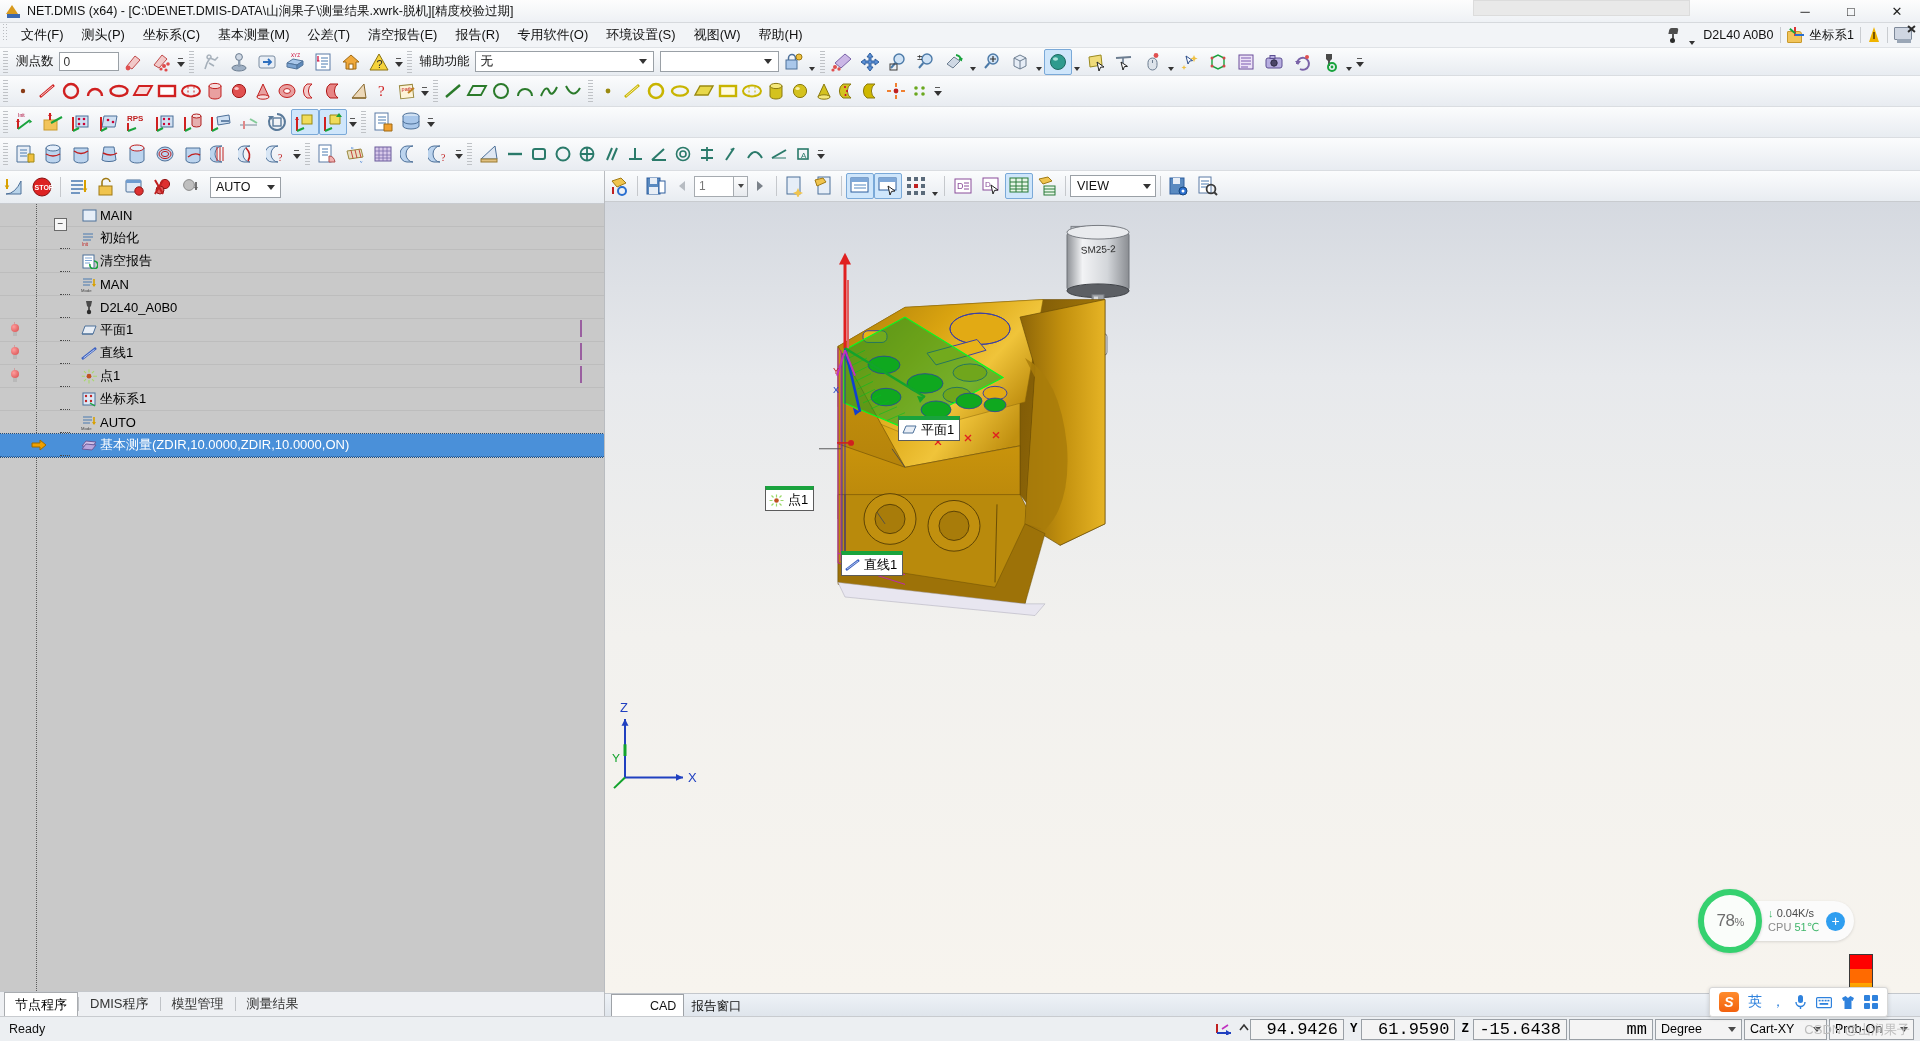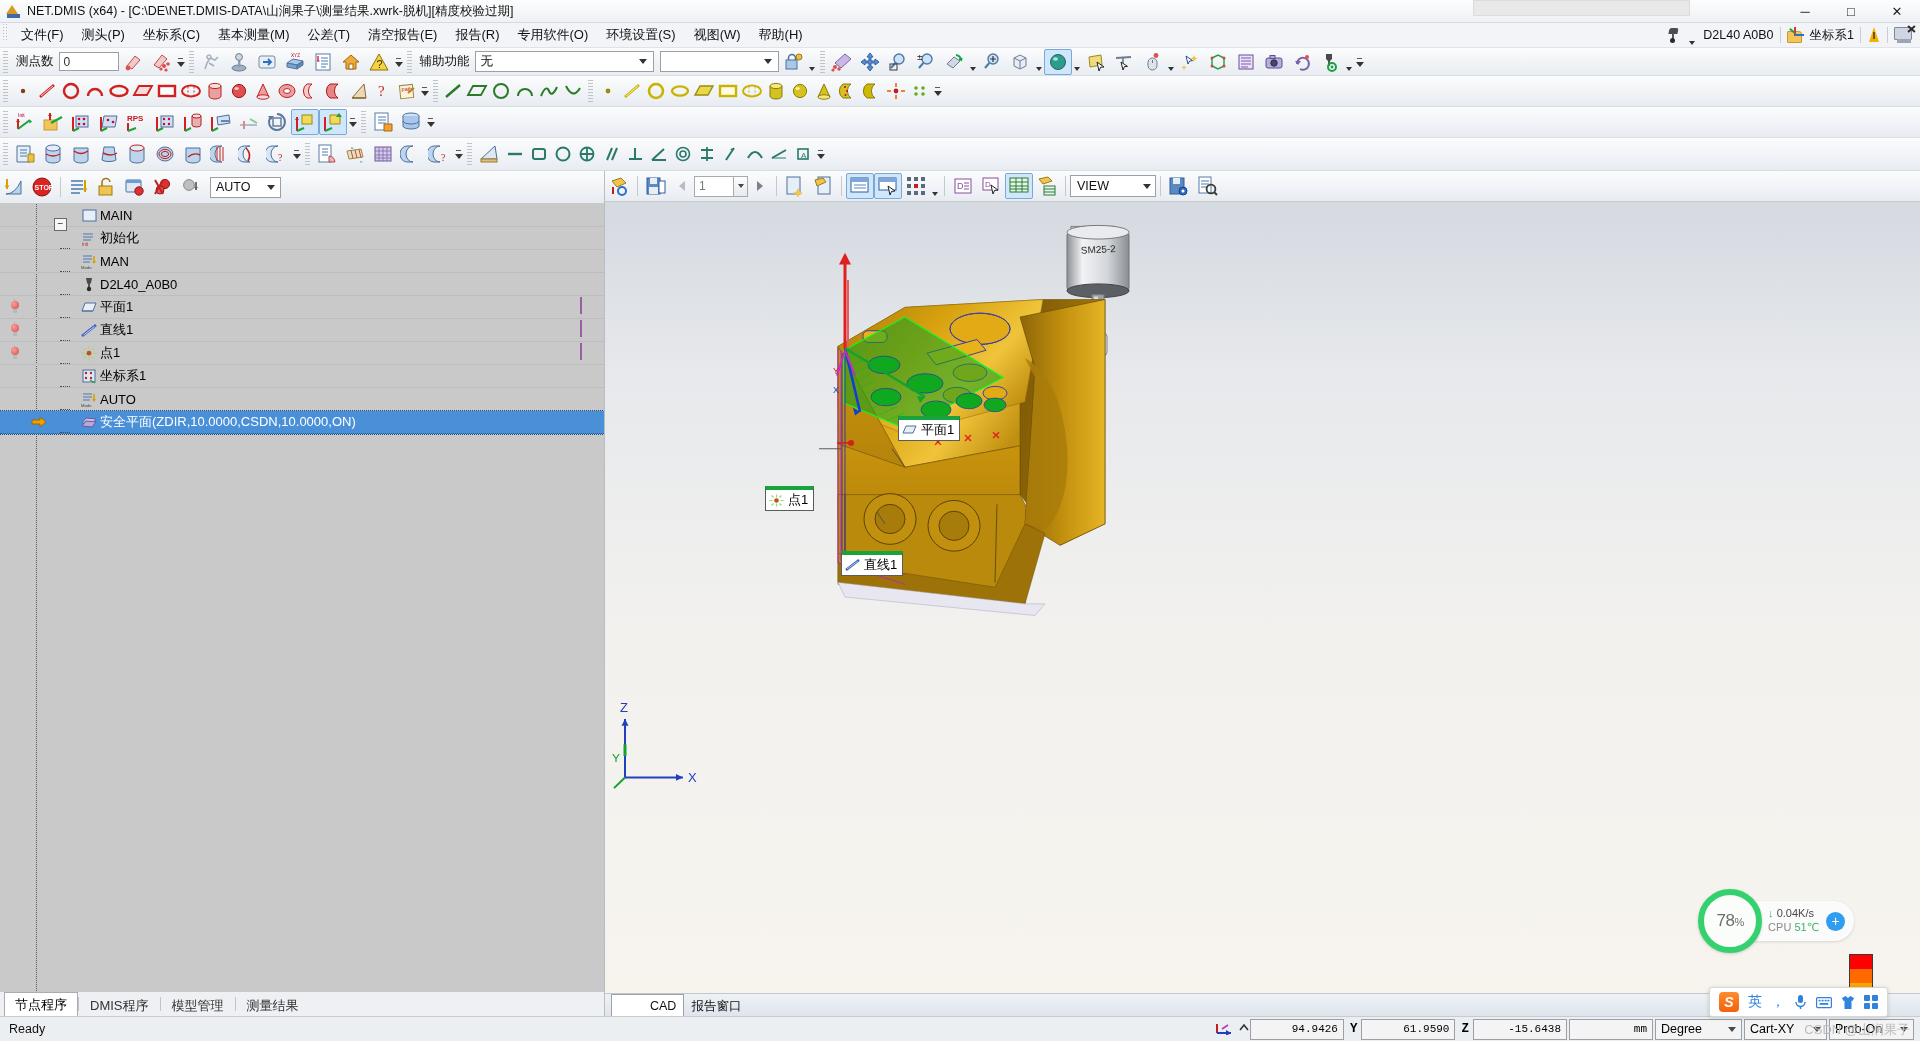--- a/index.html
+++ b/index.html
@@ -99,21 +99,21 @@
   .gridbtn{width:19px;height:15px;border:1px solid #9a5fa0;background:#fff;
      background-image:linear-gradient(to right,#b06ab8 1px,transparent 1px),linear-gradient(to bottom,#b06ab8 1px,transparent 1px);
      background-size:4px 4px;}
   .tree-vline{position:absolute;left:36px;top:0;bottom:0;width:0;border-left:1px dotted #5a5a5a;}
   .bulb{width:12px;height:15px;position:relative;}
   .bulb .gl{position:absolute;left:2px;top:1px;width:8px;height:8px;border-radius:50%;
      background:radial-gradient(circle at 35% 35%,#ff9c9c,#d44a4a);}
   .bulb .bs{position:absolute;left:4px;top:9px;width:4px;height:4px;background:#b9b9b9;}
   .bulb .ray{position:absolute;left:5px;top:-1px;width:1px;height:3px;background:#cfa0a0;}
 
-  .lp-tabs{height:24px;background:#eef0f3;border-top:1px solid #c5c8cc;display:flex;align-items:flex-end;padding-left:4px;}
+  .lp-tabs{height:24px;background:#eef0f3;border-top:1px solid #c5c8cc;display:flex;align-items:flex-start;padding-left:4px;}
   .ltab{height:21px;padding:0 10px;display:flex;align-items:center;font-size:13px;color:#333;
      border:1px solid transparent;border-bottom:none;}
   .ltab.active{background:#fff;border-color:#a9acb0;color:#000;height:23px;}
   .ltab-div{width:1px;height:14px;background:#c0c3c7;align-self:center;}
 
   
   .rightpane{flex:1 1 auto;display:flex;flex-direction:column;min-width:0;background:#f0f0f0;}
   .cad-toolbar{height:30px;display:flex;align-items:center;background:linear-gradient(#fbfcfd,#e8ecf1);
      border-bottom:1px solid #c8cbcf;}
   .spin{display:flex;align-items:center;}
@@ -169,21 +169,21 @@
   .ime .sg{width:20px;height:20px;border-radius:4px;background:linear-gradient(#ff8b2c,#f2620f);color:#fff;
      font-size:14px;font-weight:bold;display:flex;align-items:center;justify-content:center;font-style:italic;}
   .ime .bi{color:#2f82dd;font-size:14px;display:flex;align-items:center;}
 
   
   .statusbar{height:24px;flex:0 0 24px;background:#eceff2;border-top:1px solid #c8cbcf;
      display:flex;align-items:center;position:relative;}
   .sb-ready{font-size:12.5px;color:#111;padding-left:9px;}
   .sb-right{position:absolute;right:0;top:0;height:24px;display:flex;align-items:center;}
   .sb-fld{height:19px;border:1px solid #9aa0a6;background:#f4f4f4;display:flex;align-items:center;
-     justify-content:flex-end;font-size:11px;font-family:"Liberation Mono","DejaVu Sans Mono",monospace;
+     justify-content:flex-end;font-size:17px;font-family:"Liberation Mono","DejaVu Sans Mono",monospace;
      padding:0 5px;color:#000;margin-right:2px;}
   .sb-ax{font-size:12.5px;font-weight:bold;padding:0 4px;font-family:"Liberation Mono","DejaVu Sans Mono",monospace;}
   .sb-sel{height:19px;border:1px solid #9aa0a6;background:#f4f4f4;display:flex;align-items:center;
      font-size:12.5px;padding:0 2px 0 5px;color:#000;margin-right:2px;}
   .sb-sel .ar{margin-left:auto;width:14px;display:flex;align-items:center;justify-content:center;}
   .sb-sel .ar::after{content:"";border-left:4px solid transparent;border-right:4px solid transparent;border-top:5px solid #4a4a4a;}
   .sb-nav{display:flex;align-items:center;gap:4px;padding-left:6px;}
   .watermark{position:absolute;right:10px;bottom:2px;font-size:13px;color:#bdbdbd;z-index:30;white-space:nowrap;}
 </style>
 </head>
@@ -1113,20 +1113,38 @@
             </div>
             <div class="trow">
               <span class="t-gutter"></span>
               <span class="t-arrow"></span>
               <span class="t-indent">
                 <span style="position:absolute;left:12px;top:0;bottom:0;border-left:1px dotted #4a4a4a"></span>
                 <span style="position:absolute;left:12px;top:10px;width:10px;border-top:1px dotted #4a4a4a"></span>
               </span>
               <span class="t-ico">
                 <svg width="17" height="15" viewBox="0 0 17 15">
+                  <rect x="2" y="1" width="11" height="13" fill="#fff" stroke="#4d7099"></rect>
+                  <g stroke="#6f9cd0" stroke-width=".9">
+                    <path d="M4 4h7M4 6.5h7M4 9h5"></path>
+                  </g>
+                  <path d="M9 10 a4 4 0 1 0 4 -3" fill="none" stroke="#19a33d" stroke-width="1.6"></path>
+                </svg>
+              </span>
+              <span class="t-lbl">清空报告</span>
+            </div>
+            <div class="trow">
+              <span class="t-gutter"></span>
+              <span class="t-arrow"></span>
+              <span class="t-indent">
+                <span style="position:absolute;left:12px;top:0;bottom:0;border-left:1px dotted #4a4a4a"></span>
+                <span style="position:absolute;left:12px;top:10px;width:10px;border-top:1px dotted #4a4a4a"></span>
+              </span>
+              <span class="t-ico">
+                <svg width="17" height="15" viewBox="0 0 17 15">
                   <g stroke="#4a7ab0" stroke-width="1.2">
                     <path d="M2 2h9M2 5h9M2 8h7"></path>
                   </g>
                   <path d="M13 2 V9" stroke="#d8a000" stroke-width="1.6"></path>
                   <path d="M13 10 l-2 -3 h4z" fill="#d8a000"></path>
                   <text x="0" y="15" font-size="4.2" fill="#444" font-family="sans-serif">Mode</text>
                 </svg>
               </span>
               <span class="t-lbl">MAN</span>
             </div>
@@ -1264,21 +1282,21 @@
               <span class="t-indent">
                 <span style="position:absolute;left:12px;top:0;bottom:0;border-left:1px dotted #4a4a4a"></span>
                 <span style="position:absolute;left:12px;top:10px;width:10px;border-top:1px dotted #4a4a4a"></span>
               </span>
               <span class="t-ico">
                 <svg width="17" height="15" viewBox="0 0 17 15">
                   <path d="M1 8 L5 3 L15 4 L11 9 Z" fill="#cfc0e8" stroke="#6a5a9a"></path>
                   <path d="M1 11 L5 6 L15 7 L11 12 Z" fill="#b9a6dd" stroke="#6a5a9a"></path>
                 </svg>
               </span>
-              <span class="t-lbl">安全平面(ZDIR,10.0000,CSDN,10.0000,ON)</span>
+              <span class="t-lbl">基本测量(ZDIR,10.0000,ZDIR,10.0000,ON)</span>
             </div>
           </div>
       </div>
 
       <div class="lp-tabs">
         <div class="ltab active">节点程序</div>
         <div class="ltab-div"></div>
         <div class="ltab">DMIS程序</div>
         <div class="ltab-div"></div>
         <div class="ltab">模型管理</div>

